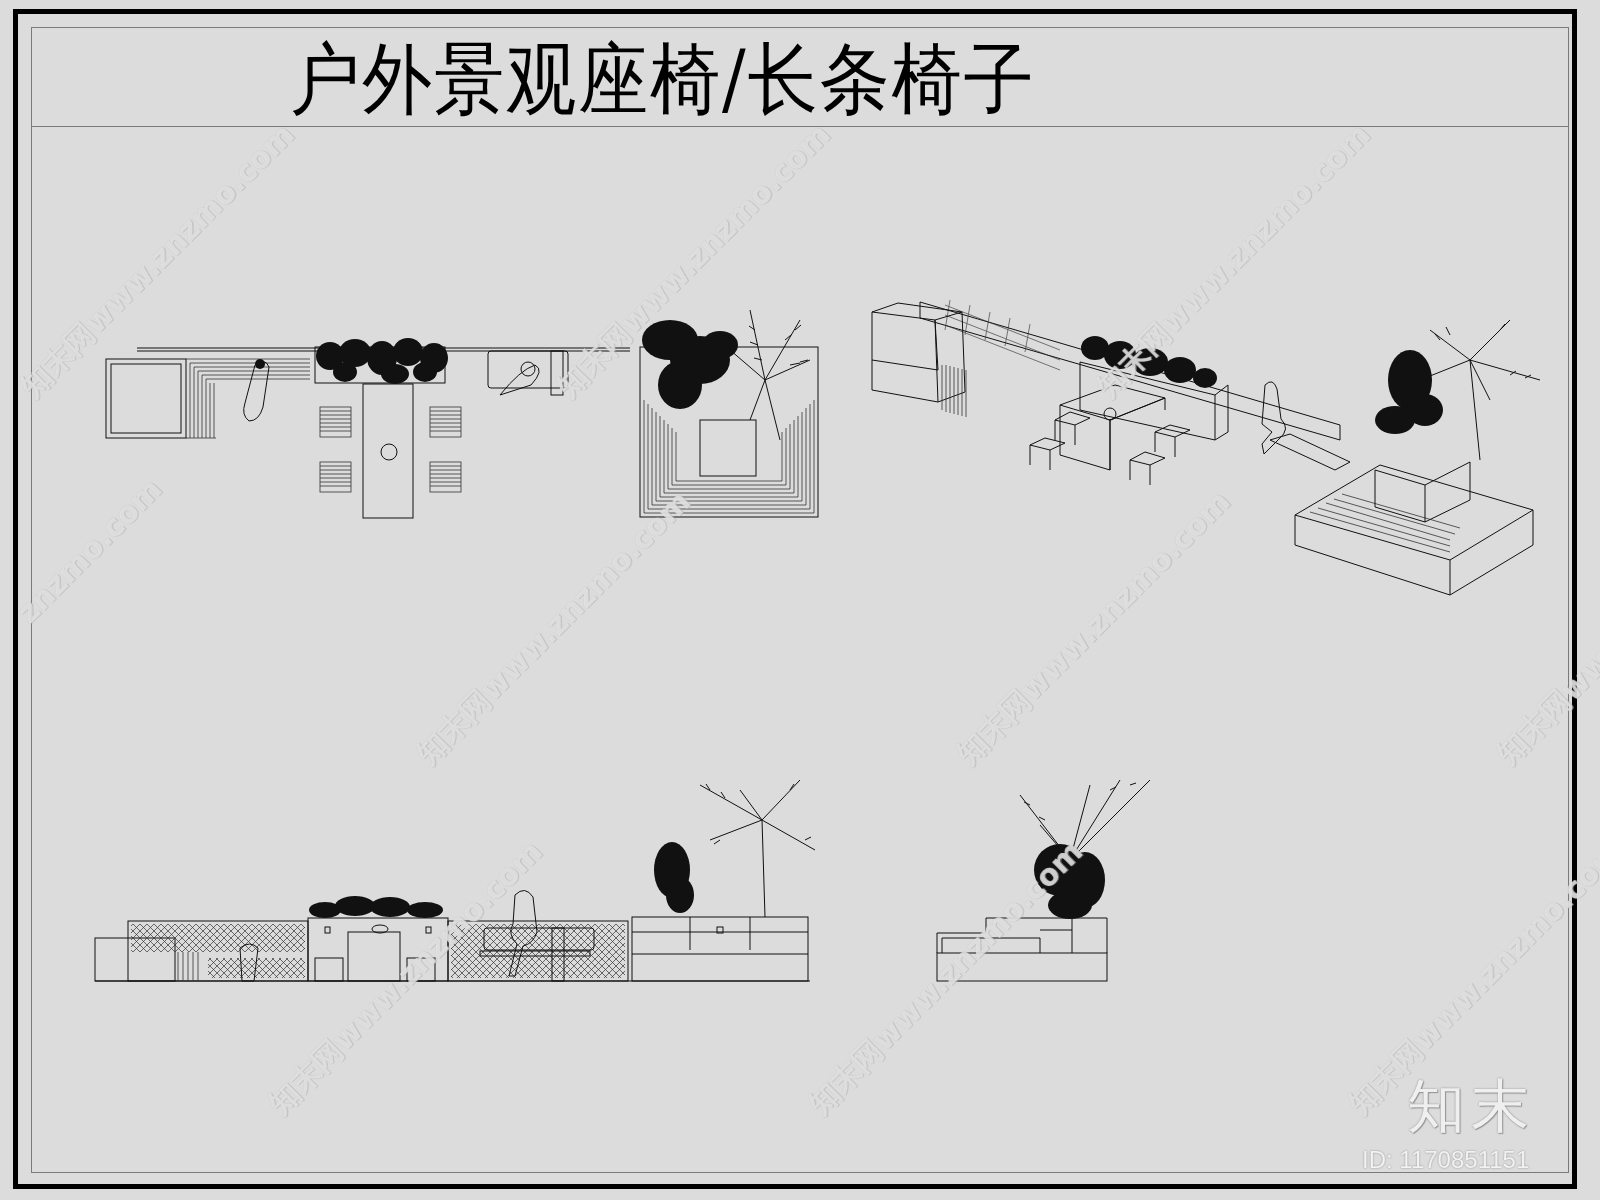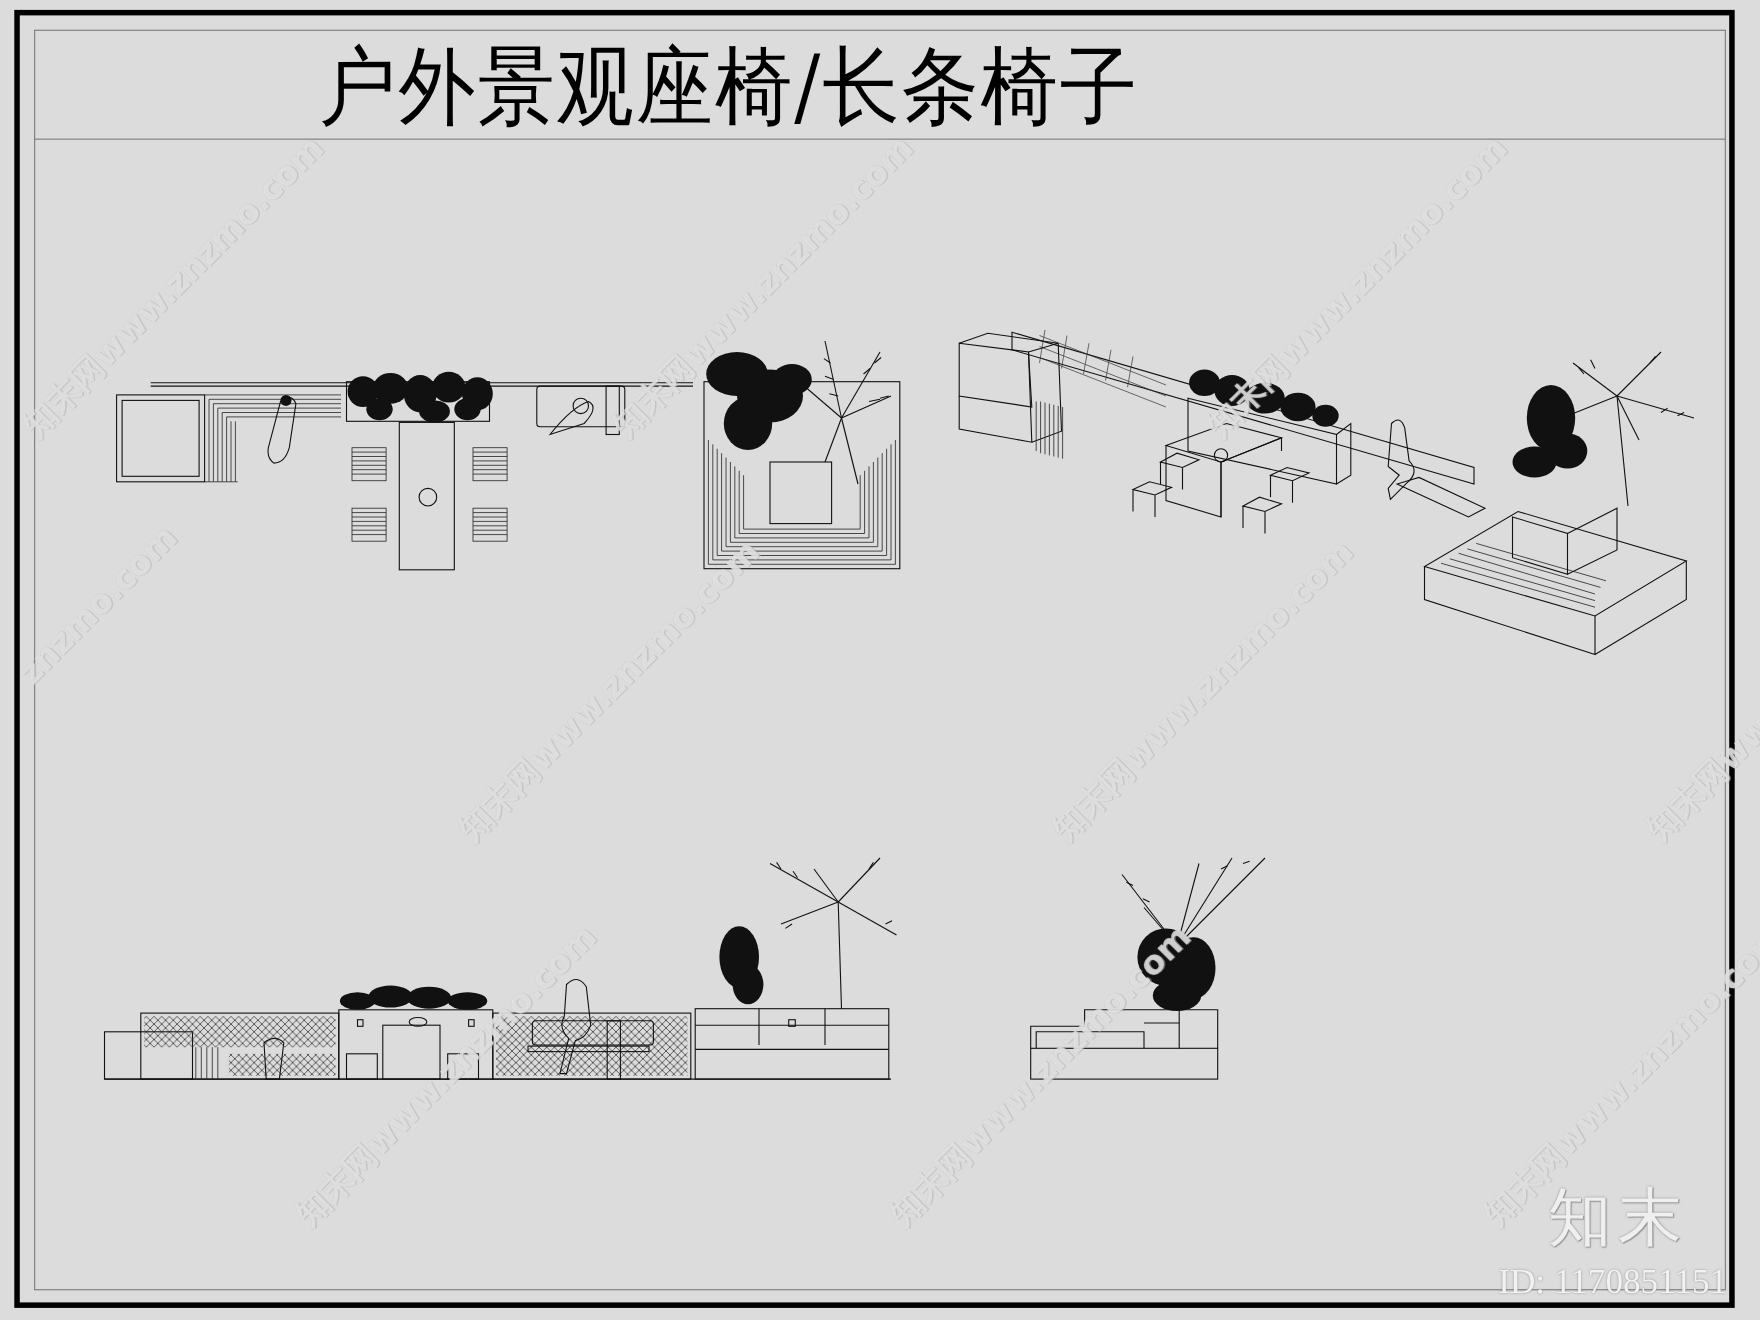--- a/index.html
+++ b/index.html
@@ -5,21 +5,21 @@
   html,body{margin:0;padding:0;background:#dcdcdc;}
   body{width:1600px;height:1200px;position:relative;overflow:hidden;font-family:"DejaVu Sans",sans-serif;}
   .outer-frame{position:absolute;left:13px;top:9px;width:1564px;height:1180px;border:5px solid #000;box-sizing:border-box;}
   .inner-frame{position:absolute;left:31px;top:27px;width:1538px;height:1146px;border:1px solid #7a7a7a;box-sizing:border-box;}
   .title-sep{position:absolute;left:31px;top:126px;width:1538px;height:0;border-top:1px solid #7a7a7a;}
   .title{position:absolute;left:290px;top:34px;font-family:"DejaVu Serif",serif;font-size:78px;line-height:90px;color:#000;letter-spacing:2px;transform:scaleX(0.9);transform-origin:left top;white-space:nowrap;}
   .drawing{position:absolute;}
   .wm{position:absolute;color:rgba(255,255,255,0.55);font-family:"DejaVu Sans",sans-serif;font-size:30px;font-weight:bold;transform:rotate(-45deg);transform-origin:left top;white-space:nowrap;
       text-shadow:0 0 1px rgba(170,170,170,0.7),1px 1px 0 rgba(180,180,180,0.5);pointer-events:none;}
   .brand{position:absolute;left:1407px;top:1068px;font-family:Liberation Sans, sans-serif;font-size:58px;color:#efefef;text-shadow:0 0 2px #888,1px 1px 1px #999;letter-spacing:6px;}
-  .brand-id{position:absolute;left:1362px;top:1146px;font-family:Liberation Serif, serif;font-size:32px;color:#f2f2f2;text-shadow:0 0 2px #888;white-space:nowrap;}
+  .brand-id{position:absolute;left:1362px;top:1146px;font-family:Liberation Sans, sans-serif;font-size:24px;color:#f2f2f2;text-shadow:0 0 2px #888;white-space:nowrap;}
   svg .ln{fill:none;stroke:#111;stroke-width:1;}
   svg .lt{fill:none;stroke:#333;stroke-width:0.8;}
   svg .fill-dark{fill:#111;}
 </style>
 </head>
 <body>
 
 <div class="outer-frame"></div>
 <div class="inner-frame"></div>
 <div class="title-sep"></div>

